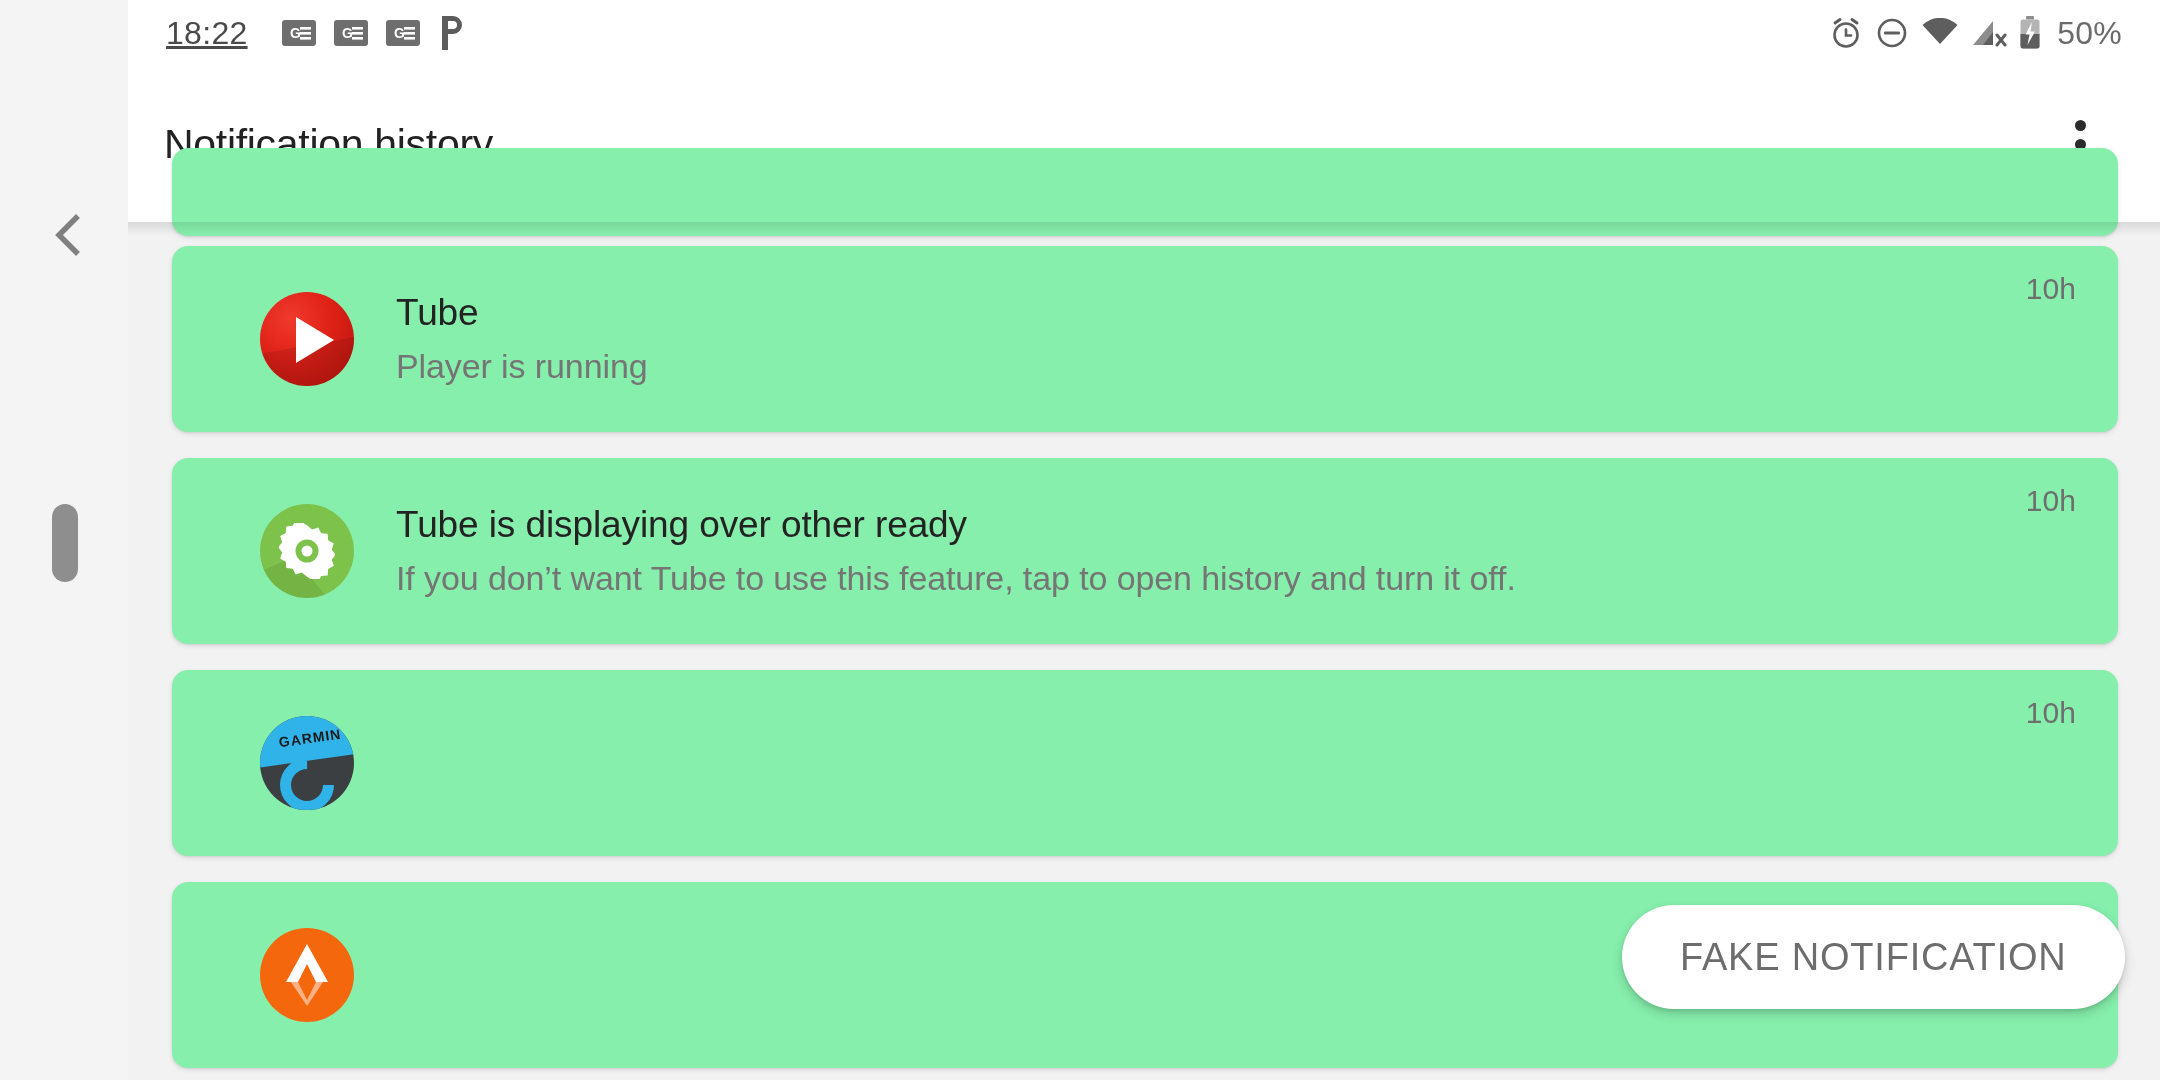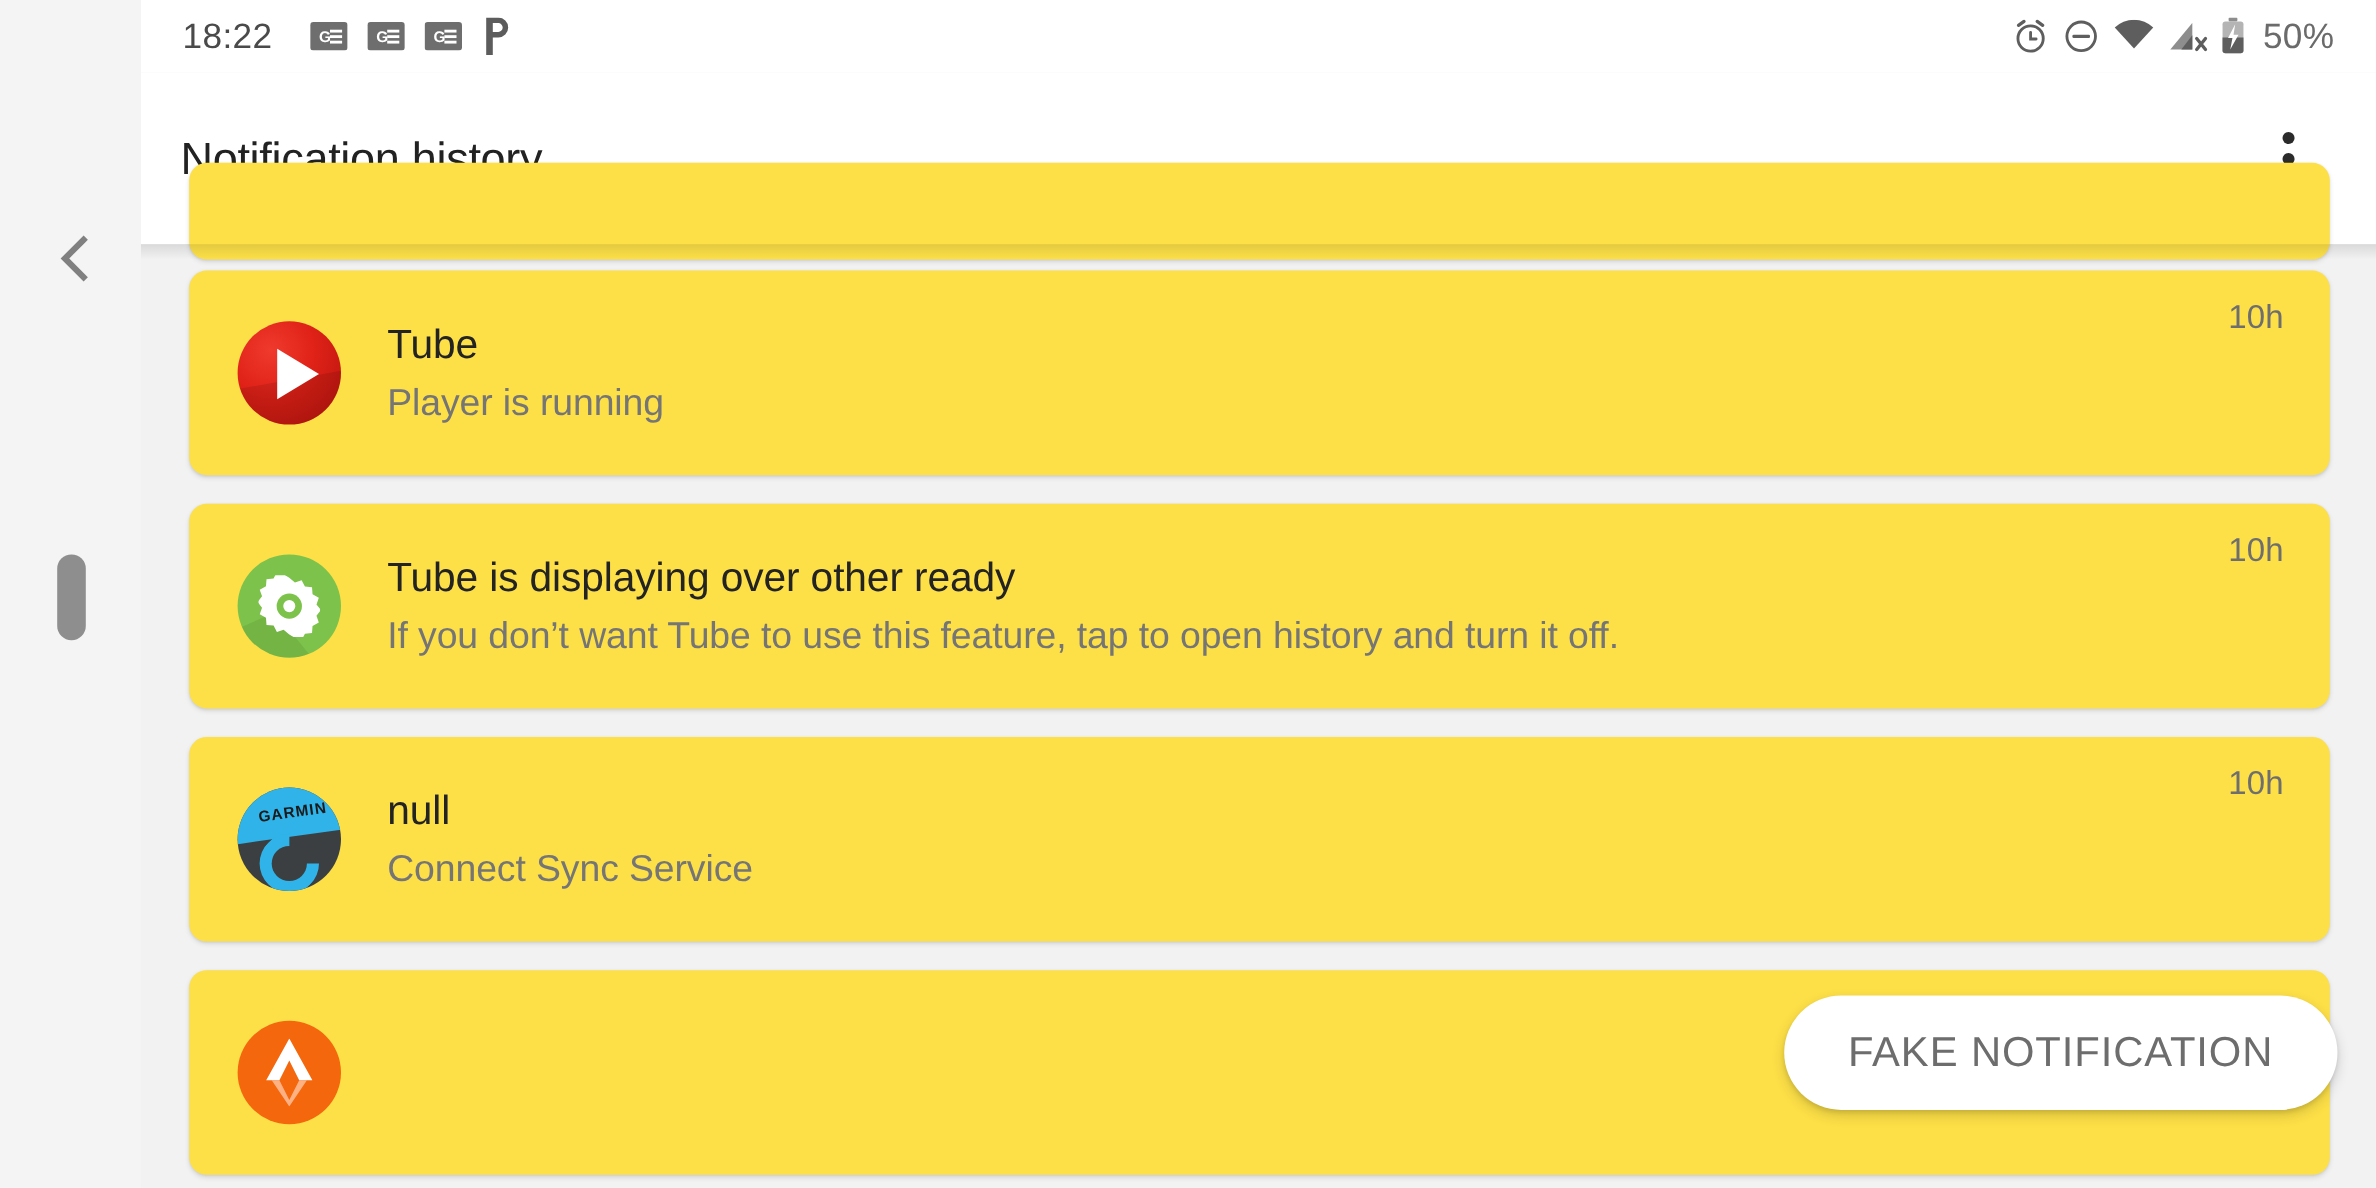--- a/index.html
+++ b/index.html
@@ -61,20 +61,21 @@
     display: flex;
     align-items: center;
     padding: 0 38px 0 38px;
   }
   .sb-left { display: flex; align-items: center; gap: 20px; }
   .sb-time {
     font-size: 32px;
     color: #4a4a4a;
     letter-spacing: 0.3px;
     font-weight: 400;
+    text-decoration: underline;
   }
   .sb-icons-left { display: flex; align-items: center; gap: 18px; margin-left: 14px; }
   .sb-right {
     margin-left: auto;
     display: flex;
     align-items: center;
     gap: 12px;
   }
   .sb-batt-text {
     font-size: 32px;
@@ -129,24 +130,25 @@
     position: absolute;
     left: 0; top: 222px;
     width: 2032px; height: 858px;
     background: #f2f2f2;
   }
 
   .card {
     position: absolute;
     left: 44px;
     width: 1946px;
-    background: #fde047;
+    background: #86efac;
     border-radius: 16px;
     box-shadow: 0 2px 5px rgba(0,0,0,0.10), 0 1px 2px rgba(0,0,0,0.06);
     overflow: hidden;
+    padding-left: 44px;
   }
 
   .card-clip-top { top: -74px; height: 88px; }
 
   .card-body {
     position: relative;
     height: 100%;
     display: flex;
     align-items: center;
     padding: 0 40px 0 44px;
@@ -398,24 +400,20 @@
         </div>
       </div>
 
       <div class="card" style="top:448px; height:186px;">
         <div class="card-body">
           <div class="app-icon ic-garmin">
             <div class="band"></div>
             <div class="brand">GARMIN</div>
             <div class="cmark"></div>
           </div>
-          <div class="card-text">
-            <div class="card-title">null</div>
-            <div class="card-sub">Connect Sync Service</div>
-          </div>
           <div class="card-time">10h</div>
         </div>
       </div>
 
       <div class="card" style="top:660px; height:186px;">
         <div class="card-body">
           <div class="app-icon ic-strava">
             <svg width="54" height="62" viewBox="0 0 54 62" aria-hidden="true">
               <path d="M27 0 L6 38 h12 L27 20 l9 18 h12 z" fill="#ffffff"></path>
               <path d="M36 38 L27 56 l-9 -18 h-7 L27 62 l16 -24 z" fill="#ffb184"></path>

